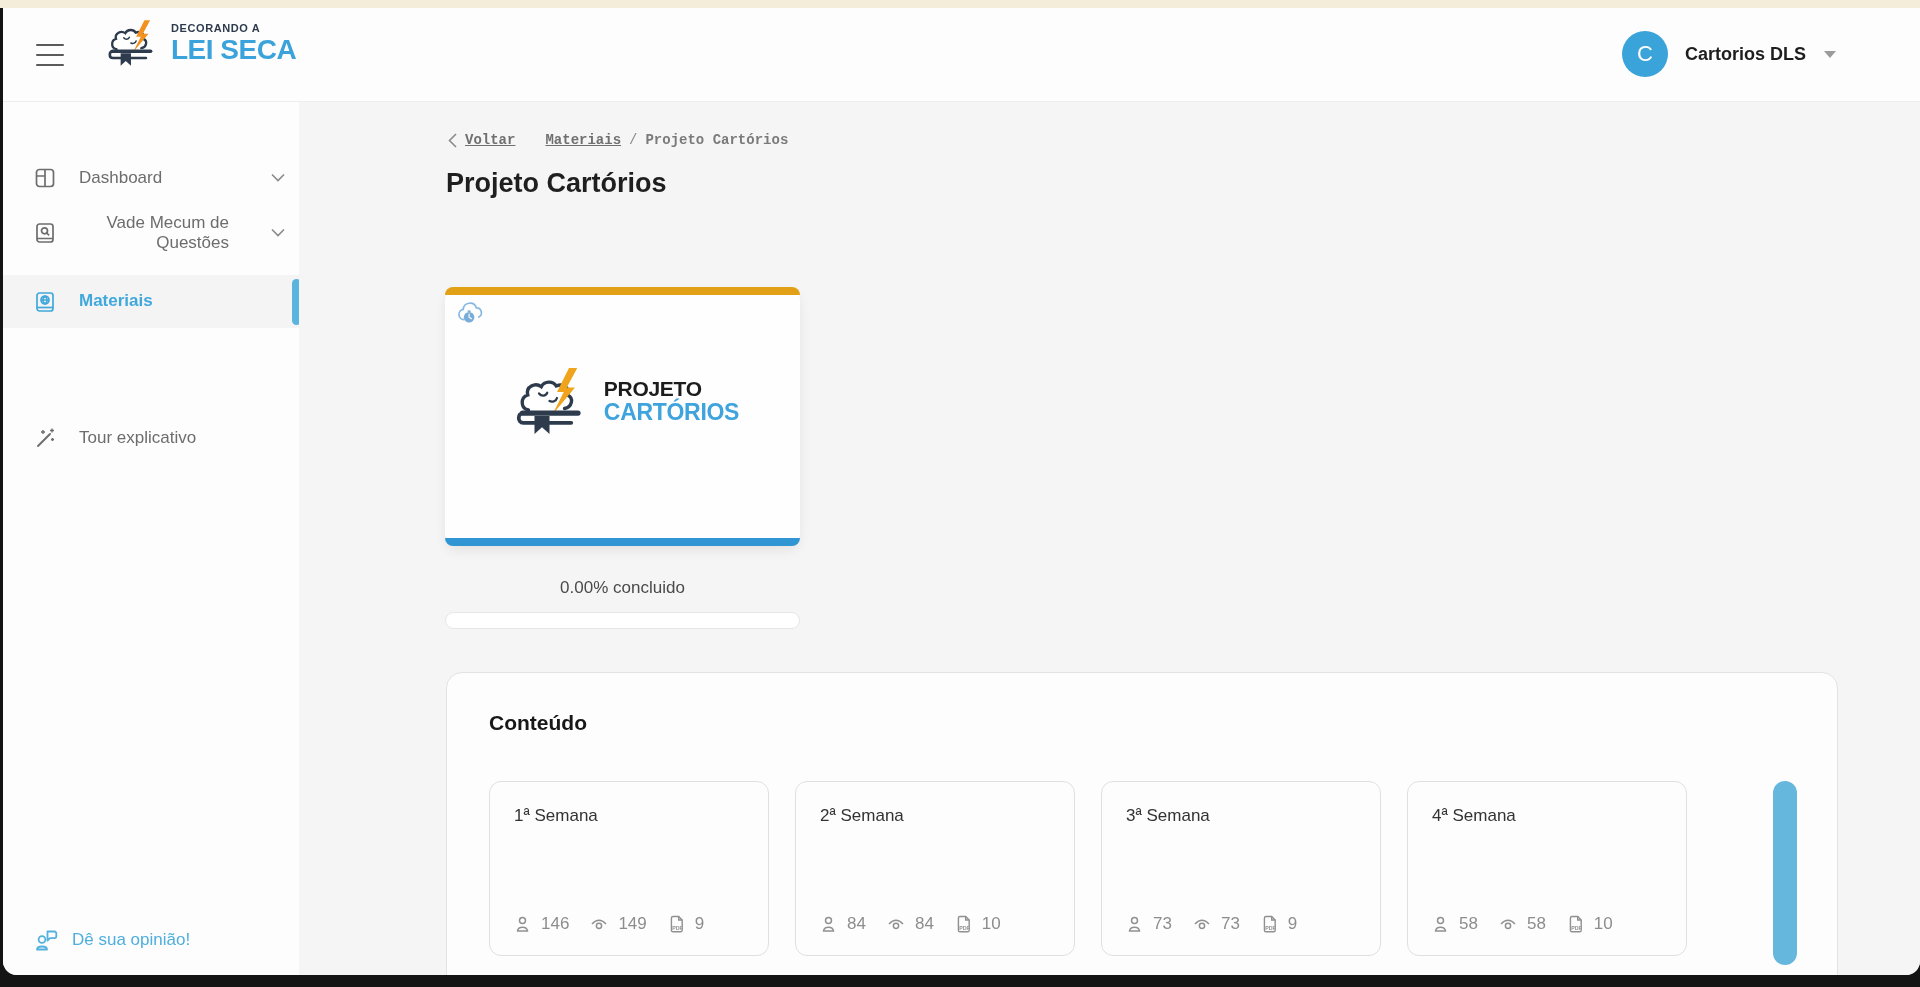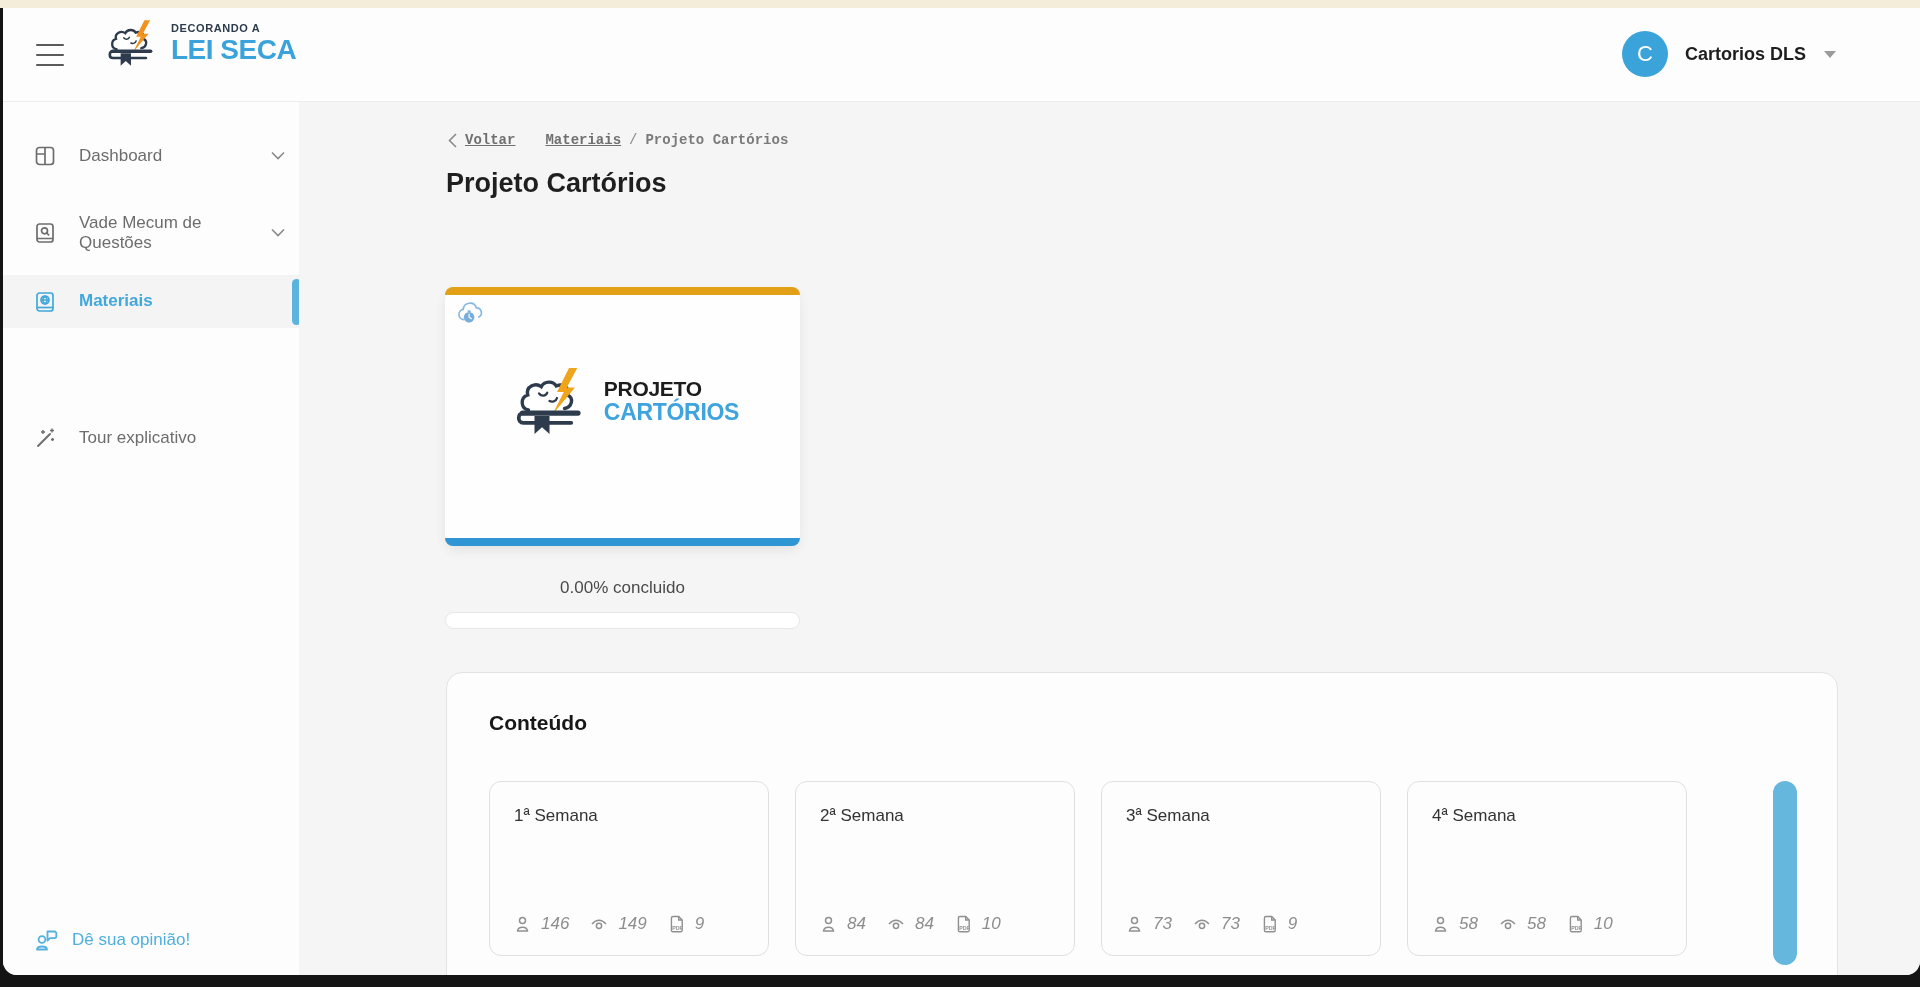--- a/index.html
+++ b/index.html
@@ -65,21 +65,21 @@
   
   .content-card{position:absolute;left:147px;top:570px;width:1392px;height:430px;background:#fdfdfd;
                 border:1px solid #e3e3e3;border-radius:16px;box-sizing:border-box;}
   .content-title{position:absolute;left:42px;top:38px;font-size:21px;font-weight:700;color:#171717;}
   .weeks{position:absolute;left:42px;top:108px;display:flex;gap:26px;}
   .week-card{width:280px;height:175px;background:#fdfdfd;border:1px solid #e0e0e0;border-radius:12px;
              position:relative;box-sizing:border-box;cursor:pointer;}
   .week-title{position:absolute;left:24px;top:24px;font-size:17px;color:#333;}
   .week-stats{position:absolute;left:22px;bottom:20px;display:flex;align-items:center;gap:19px;}
   .stat{display:flex;align-items:center;gap:8px;}
-  .stat-num{font-size:17px;color:#8d8d8d;font-style:italic;}
+  .stat-num{font-size:17px;color:#8d8d8d;}
   .content-scrollbar{position:absolute;left:1326px;top:108px;width:24px;height:184px;border-radius:12px;background:#66b7dd;cursor:pointer;}
 
   svg{display:block;}
 </style>
 </head>
 <body>
 
 <div class="screen">
   <div class="top-strip"></div>
 
@@ -115,21 +115,21 @@
         <span>
           <svg width="14" height="9" viewBox="0 0 14 9">
               <polygon points="1,1 13,1 7,8" fill="#9b9b9b"></polygon>
             </svg>
         </span>
       </div>
     </div>
 
     <div class="sidebar">
 
-      <div class="nav-item" style="top:30px;height:48px;">
+      <div class="nav-item" style="top:52px;height:48px;">
         <span>
           <svg width="24" height="24" viewBox="0 0 24 24" fill="none" stroke="#6d6d6d" stroke-width="1.7">
             <rect x="3.5" y="3.5" width="17" height="17" rx="3"></rect>
               <path d="M12 3.5 v17 M3.5 10 h8.5"></path>
           </svg>
         </span>
         <span class="nav-label">Dashboard</span>
         <span class="nav-chevron">
           <svg width="14" height="9" viewBox="0 0 14 9" fill="none">
               <path d="M1 1 L7 7 L13 1" stroke="#8a8a8a" stroke-width="1.6"></path>
@@ -139,21 +139,21 @@
 
       <div class="nav-item" style="top:103px;height:56px;">
         <span>
           <svg width="24" height="24" viewBox="0 0 24 24" fill="none" stroke="#6d6d6d" stroke-width="1.7">
             <rect x="4" y="3" width="16" height="18" rx="2.5"></rect>
               <path d="M4 17.5 h16"></path>
             <circle cx="11.5" cy="9.8" r="3"></circle>
               <path d="M13.7 12 l2.4 2.4"></path>
           </svg>
         </span>
-        <span class="nav-label" style="max-width:150px;">Vade Mecum de Questões</span>
+        <span class="nav-label" style="max-width:150px;text-align:right;">Vade Mecum de Questões</span>
         <span class="nav-chevron">
           <svg width="14" height="9" viewBox="0 0 14 9" fill="none">
               <path d="M1 1 L7 7 L13 1" stroke="#8a8a8a" stroke-width="1.6"></path>
             </svg>
         </span>
       </div>
 
       <div class="nav-item active" style="top:173px;height:53px;">
         <span>
           <svg width="24" height="24" viewBox="0 0 24 24" fill="none" stroke="#41a8dc" stroke-width="1.7">

